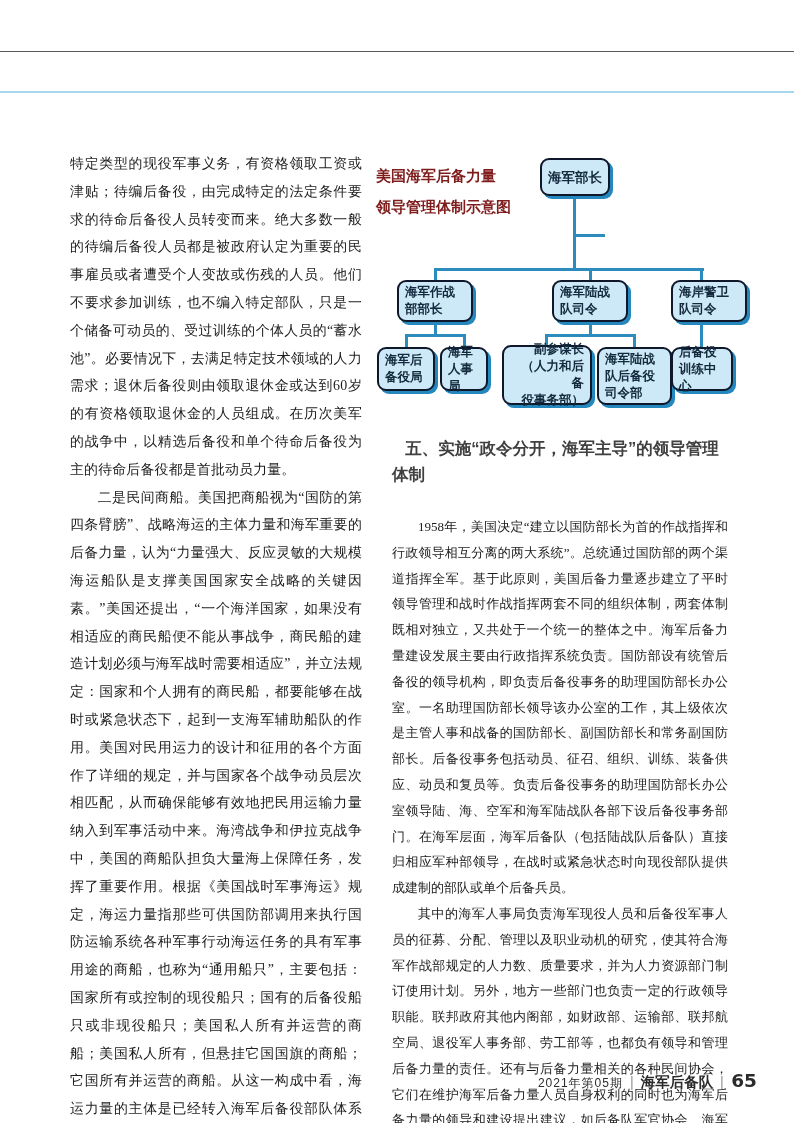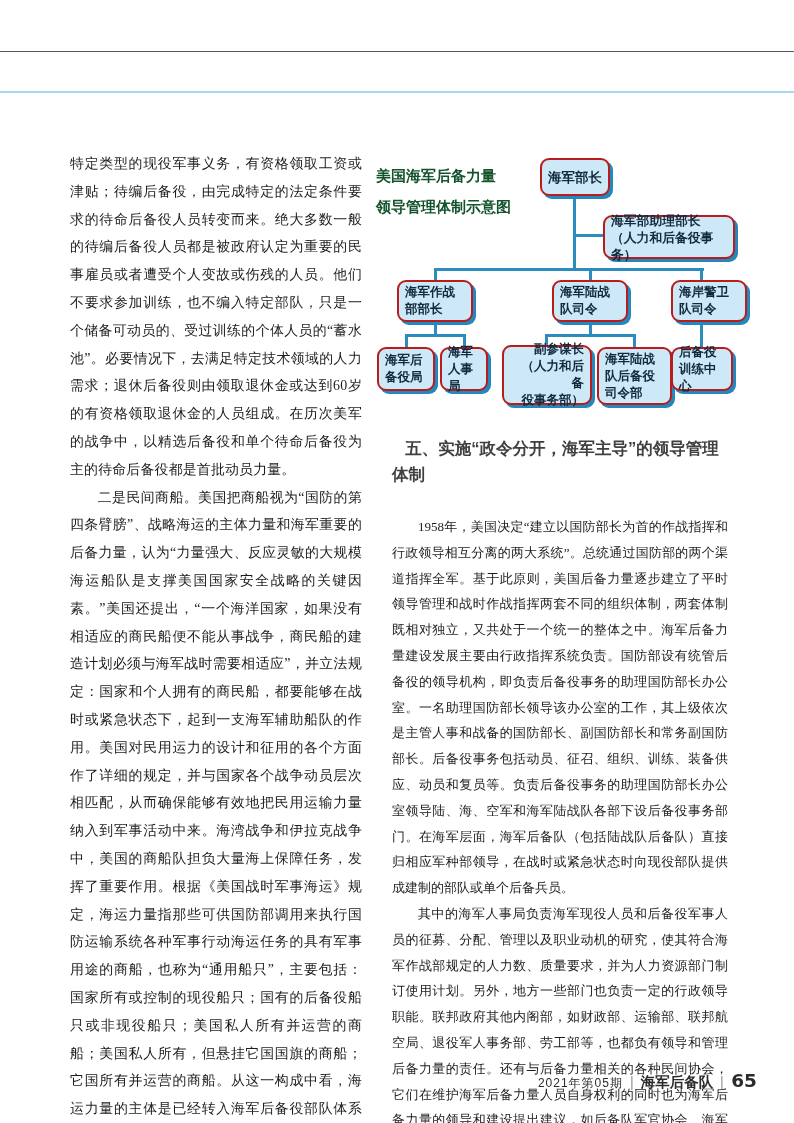--- a/index.html
+++ b/index.html
@@ -18,25 +18,25 @@
     letter-spacing:0.2px;color:#1c1c1c;
   }
   .left-col p{margin:0;}
   .indent{text-indent:2em;}
 
   
   .diagram{position:absolute;left:374px;top:148px;width:372px;height:276px;
     font-family:"Liberation Sans", sans-serif;}
   .dg-title{
     position:absolute;left:2px;top:12px;width:150px;
-    color:#14532d;font-weight:bold;font-size:15px;line-height:31px;
+    color:#7f1d1d;font-weight:bold;font-size:15px;line-height:31px;
     white-space:pre-line;
   }
   .node{
-    position:absolute;background:#cde9f7;border:2px solid #b91c1c;
+    position:absolute;background:#cde9f7;border:2px solid #0f172a;
     border-radius:9px;box-shadow:3px 3px 0 #2487bd;
     font-size:12.5px;line-height:17px;font-weight:600;color:#13293d;
     white-space:pre-line;display:flex;align-items:center;
     padding:2px 6px;box-sizing:border-box;
   }
   .n1{left:166px;top:10px;width:70px;height:38px;justify-content:center;font-size:13.5px;}
   .n2{left:229px;top:67px;width:132px;height:44px;font-size:12.8px;}
   .n3{left:23px;top:132px;width:76px;height:42px;}
   .n4{left:178px;top:132px;width:76px;height:42px;}
   .n5{left:289px;top:132px;width:76px;height:42px;margin-left:8px;}
@@ -98,22 +98,20 @@
     <div class="line" style="left:31px;top:186px;width:61px;height:3px;"></div>
     <div class="line" style="left:31px;top:186px;width:3px;height:14px;"></div>
     <div class="line" style="left:89px;top:186px;width:3px;height:14px;"></div>
     <div class="line" style="left:215px;top:174px;width:3px;height:14px;"></div>
     <div class="line" style="left:171px;top:186px;width:91px;height:3px;"></div>
     <div class="line" style="left:171px;top:186px;width:3px;height:12px;"></div>
     <div class="line" style="left:259px;top:186px;width:3px;height:14px;"></div>
     <div class="line" style="left:326px;top:174px;width:3px;height:26px;"></div>
 
     <div class="node n1">海军部长</div>
-    <div class="node n2">海军部助理部长
-（人力和后备役事务）</div>
     <div class="node n3">海军作战
 部部长</div>
     <div class="node n4">海军陆战
 队司令</div>
     <div class="node n5">海岸警卫
 队司令</div>
     <div class="node n6">海军后
 备役局</div>
     <div class="node n7">海军
 人事局</div>

